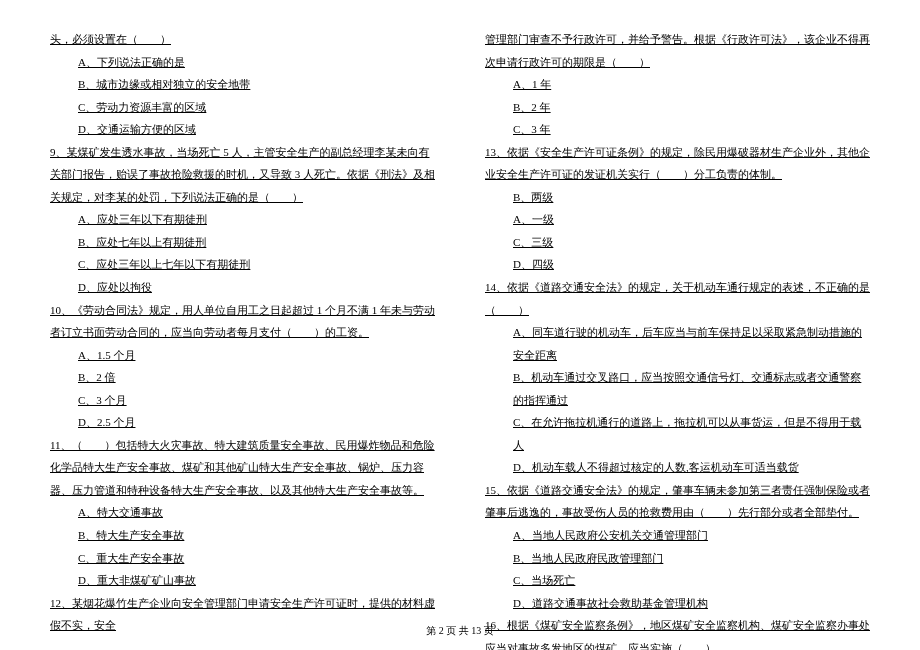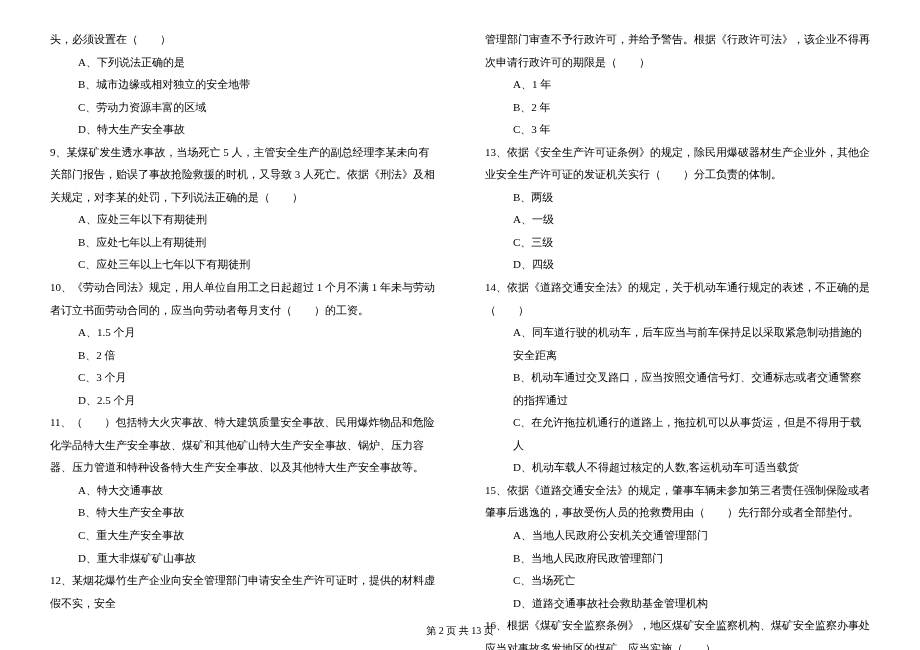--- a/index.html
+++ b/index.html
@@ -18,20 +18,21 @@
       position: relative;
     }
     .columns {
       display: flex;
       gap: 50px;
       height: 575px;
     }
     .col {
       flex: 1;
       line-height: 2.05;
+      text-decoration: underline;
     }
     .question-text {
       text-align: left;
     }
     .option {
       padding-left: 28px;
     }
     .footer {
       position: absolute;
       bottom: 12px;
@@ -44,26 +45,27 @@
   </style>
 </head>
 <body>
 
 <div class="columns">
   <div class="col">
     <div class="question-text">头，必须设置在（　　）</div>
     <div class="option">A、下列说法正确的是</div>
     <div class="option">B、城市边缘或相对独立的安全地带</div>
     <div class="option">C、劳动力资源丰富的区域</div>
-    <div class="option">D、特大生产安全事故</div>
+    <div class="option">D、交通运输方便的区域</div>
 
     <div class="question-text">9、某煤矿发生透水事故，当场死亡 5 人，主管安全生产的副总经理李某未向有关部门报告，贻误了事故抢险救援的时机，又导致 3 人死亡。依据《刑法》及相关规定，对李某的处罚，下列说法正确的是（　　）</div>
     <div class="option">A、应处三年以下有期徒刑</div>
     <div class="option">B、应处七年以上有期徒刑</div>
     <div class="option">C、应处三年以上七年以下有期徒刑</div>
+    <div class="option">D、应处以拘役</div>
 
     <div class="question-text">10、《劳动合同法》规定，用人单位自用工之日起超过 1 个月不满 1 年未与劳动者订立书面劳动合同的，应当向劳动者每月支付（　　）的工资。</div>
     <div class="option">A、1.5 个月</div>
     <div class="option">B、2 倍</div>
     <div class="option">C、3 个月</div>
     <div class="option">D、2.5 个月</div>
 
     <div class="question-text">11、（　　）包括特大火灾事故、特大建筑质量安全事故、民用爆炸物品和危险化学品特大生产安全事故、煤矿和其他矿山特大生产安全事故、锅炉、压力容器、压力管道和特种设备特大生产安全事故、以及其他特大生产安全事故等。</div>
     <div class="option">A、特大交通事故</div>
     <div class="option">B、特大生产安全事故</div>

